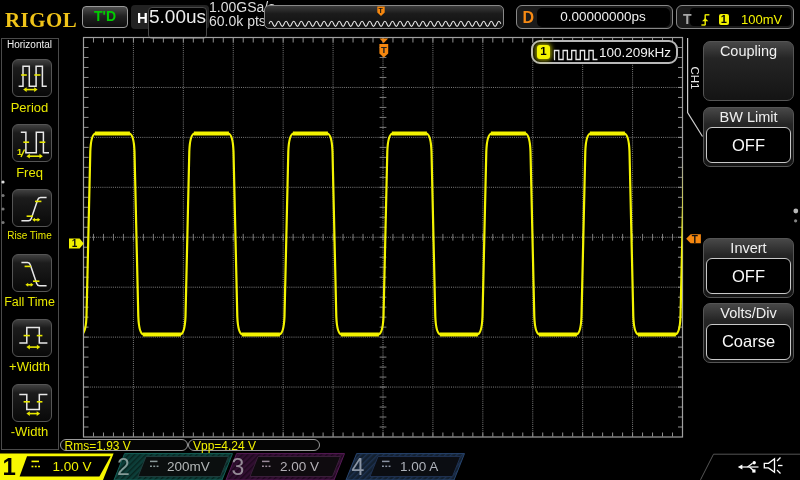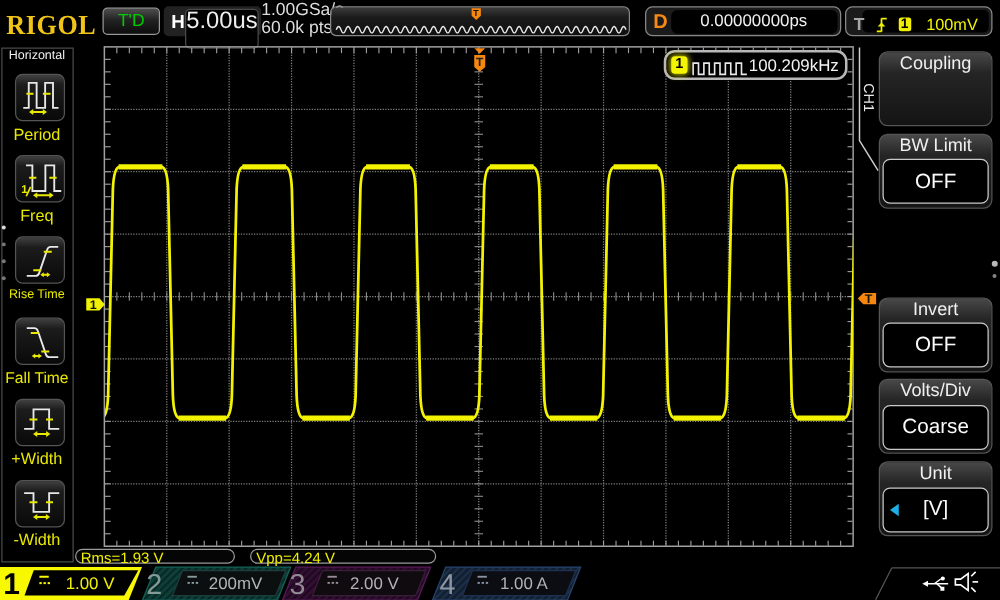--- a/index.html
+++ b/index.html
@@ -1,18 +1,18 @@
 <!DOCTYPE html>
 <html><head><meta charset="utf-8"><style>
 *{margin:0;padding:0;box-sizing:border-box}
 body{background:#000;width:800px;height:480px;overflow:hidden}
 #app{position:relative;width:800px;height:480px;background:#000;font-family:"Liberation Sans",sans-serif;will-change:transform}
 .abs{position:absolute}
 #logo{left:5px;top:7px;font-family:"Liberation Serif",serif;font-weight:bold;font-size:22px;color:#f0c419;letter-spacing:0.5px;transform:scaleX(0.95);transform-origin:left top}
-#tdbox{left:82px;top:6px;width:46px;height:22px;border:1.5px solid #999;border-radius:4px;background:linear-gradient(#4e4e4e,#222 45%,#0d0d0d);color:#0c0;font-weight:normal;font-size:14px;text-align:center;line-height:19px}
+#tdbox{left:82px;top:6px;width:46px;height:22px;border:1.5px solid #999;border-radius:4px;background:linear-gradient(#4e4e4e,#222 45%,#0d0d0d);color:#0c0;font-weight:bold;font-size:14px;text-align:center;line-height:19px}
 #hgroup{left:131px;top:5px;width:78px;height:24px;background:#222;border-radius:4px}
 #hgroup b{position:absolute;left:6px;top:4px;color:#fff;font-size:15px}
 #hpill{position:absolute;left:17px;top:2px;width:59px;height:32px;background:#000;border:1px solid #4a4a4a;border-radius:4px;color:#eee;font-size:19px;line-height:18px}
 #rate{left:209px;top:1px;color:#ddd;font-size:14px;line-height:13.5px}
 #membar{left:264px;top:5px;width:240px;height:24px;border:1.5px solid #888;border-radius:5px;background:linear-gradient(#3c3c3c,#1b1b1b 35%,#101010)}
 #dbox{left:515.5px;top:5px;width:157px;height:24px;border:1.5px solid #888;border-radius:6px;background:#1b1b1b}
 #dbox b{position:absolute;left:6px;top:3px;color:#f78a14;font-size:16px}
 #dpill{position:absolute;left:20px;top:2px;width:133px;height:19px;background:#000;border-radius:5px;color:#f0f0f0;font-size:13.5px;text-align:center;line-height:18px}
 #tbox{left:676px;top:5px;width:118px;height:24px;border:1.5px solid #888;border-radius:6px;background:#1b1b1b}
 #tpill{position:absolute;left:13px;top:1.5px;width:101px;height:18px;background:#000;border-radius:4px}
@@ -553,21 +553,21 @@
 </g>
 </svg>
 <div class="abs" id="badge">
       <div id="b1">1</div>
 <svg style="position:absolute;left:20px;top:5px" width="45" height="14" viewBox="0 0 45 14">
 <path d="M1,12.5 L1.5,12.5 L1.5,3.5 L5.8,3.5 L5.8,12.5 L10.1,12.5 L10.1,3.5 L14.4,3.5 L14.4,12.5 L18.7,12.5 L18.7,3.5 L23,3.5 L23,12.5 L27.3,12.5 L27.3,3.5 L31.6,3.5 L31.6,12.5 L35.9,12.5 L35.9,3.5 L40.2,3.5 L40.2,12.5 L44.5,12.5" fill="none" stroke="#e8e8e8" stroke-width="1.3"></path>
       </svg>
 <div id="bfreq">100.209kHz</div>
     </div>
 <div class="meas" style="left:59.5px;width:128px">Rms=1.93 V</div>
-<div class="meas" style="left:200px;width:149px">Vpp=4.24 V</div>
+<div class="meas" style="left:188px;width:132px">Vpp=4.24 V</div>
 <div class="mi" style="top:41px">
       <div class="mt">Coupling</div>
     </div>
     <div class="mi" style="top:106.6px">
       <div class="mt">BW Limit</div>
       <div class="mv">
         <span>OFF</span>
       </div>
     </div>
     <div class="mi" style="top:237.8px">
@@ -575,19 +575,12 @@
       <div class="mv">
         <span>OFF</span>
       </div>
     </div>
     <div class="mi" style="top:303.4px">
       <div class="mt">Volts/Div</div>
       <div class="mv">
         <span>Coarse</span>
       </div>
     </div>
-    <div class="mi" style="top:369px">
-      <div class="mt">Unit</div>
-      <div class="mv">
-        <div class="tri"></div>
-        <span>[V]</span>
-      </div>
-    </div>
 </div>
 </body></html>

